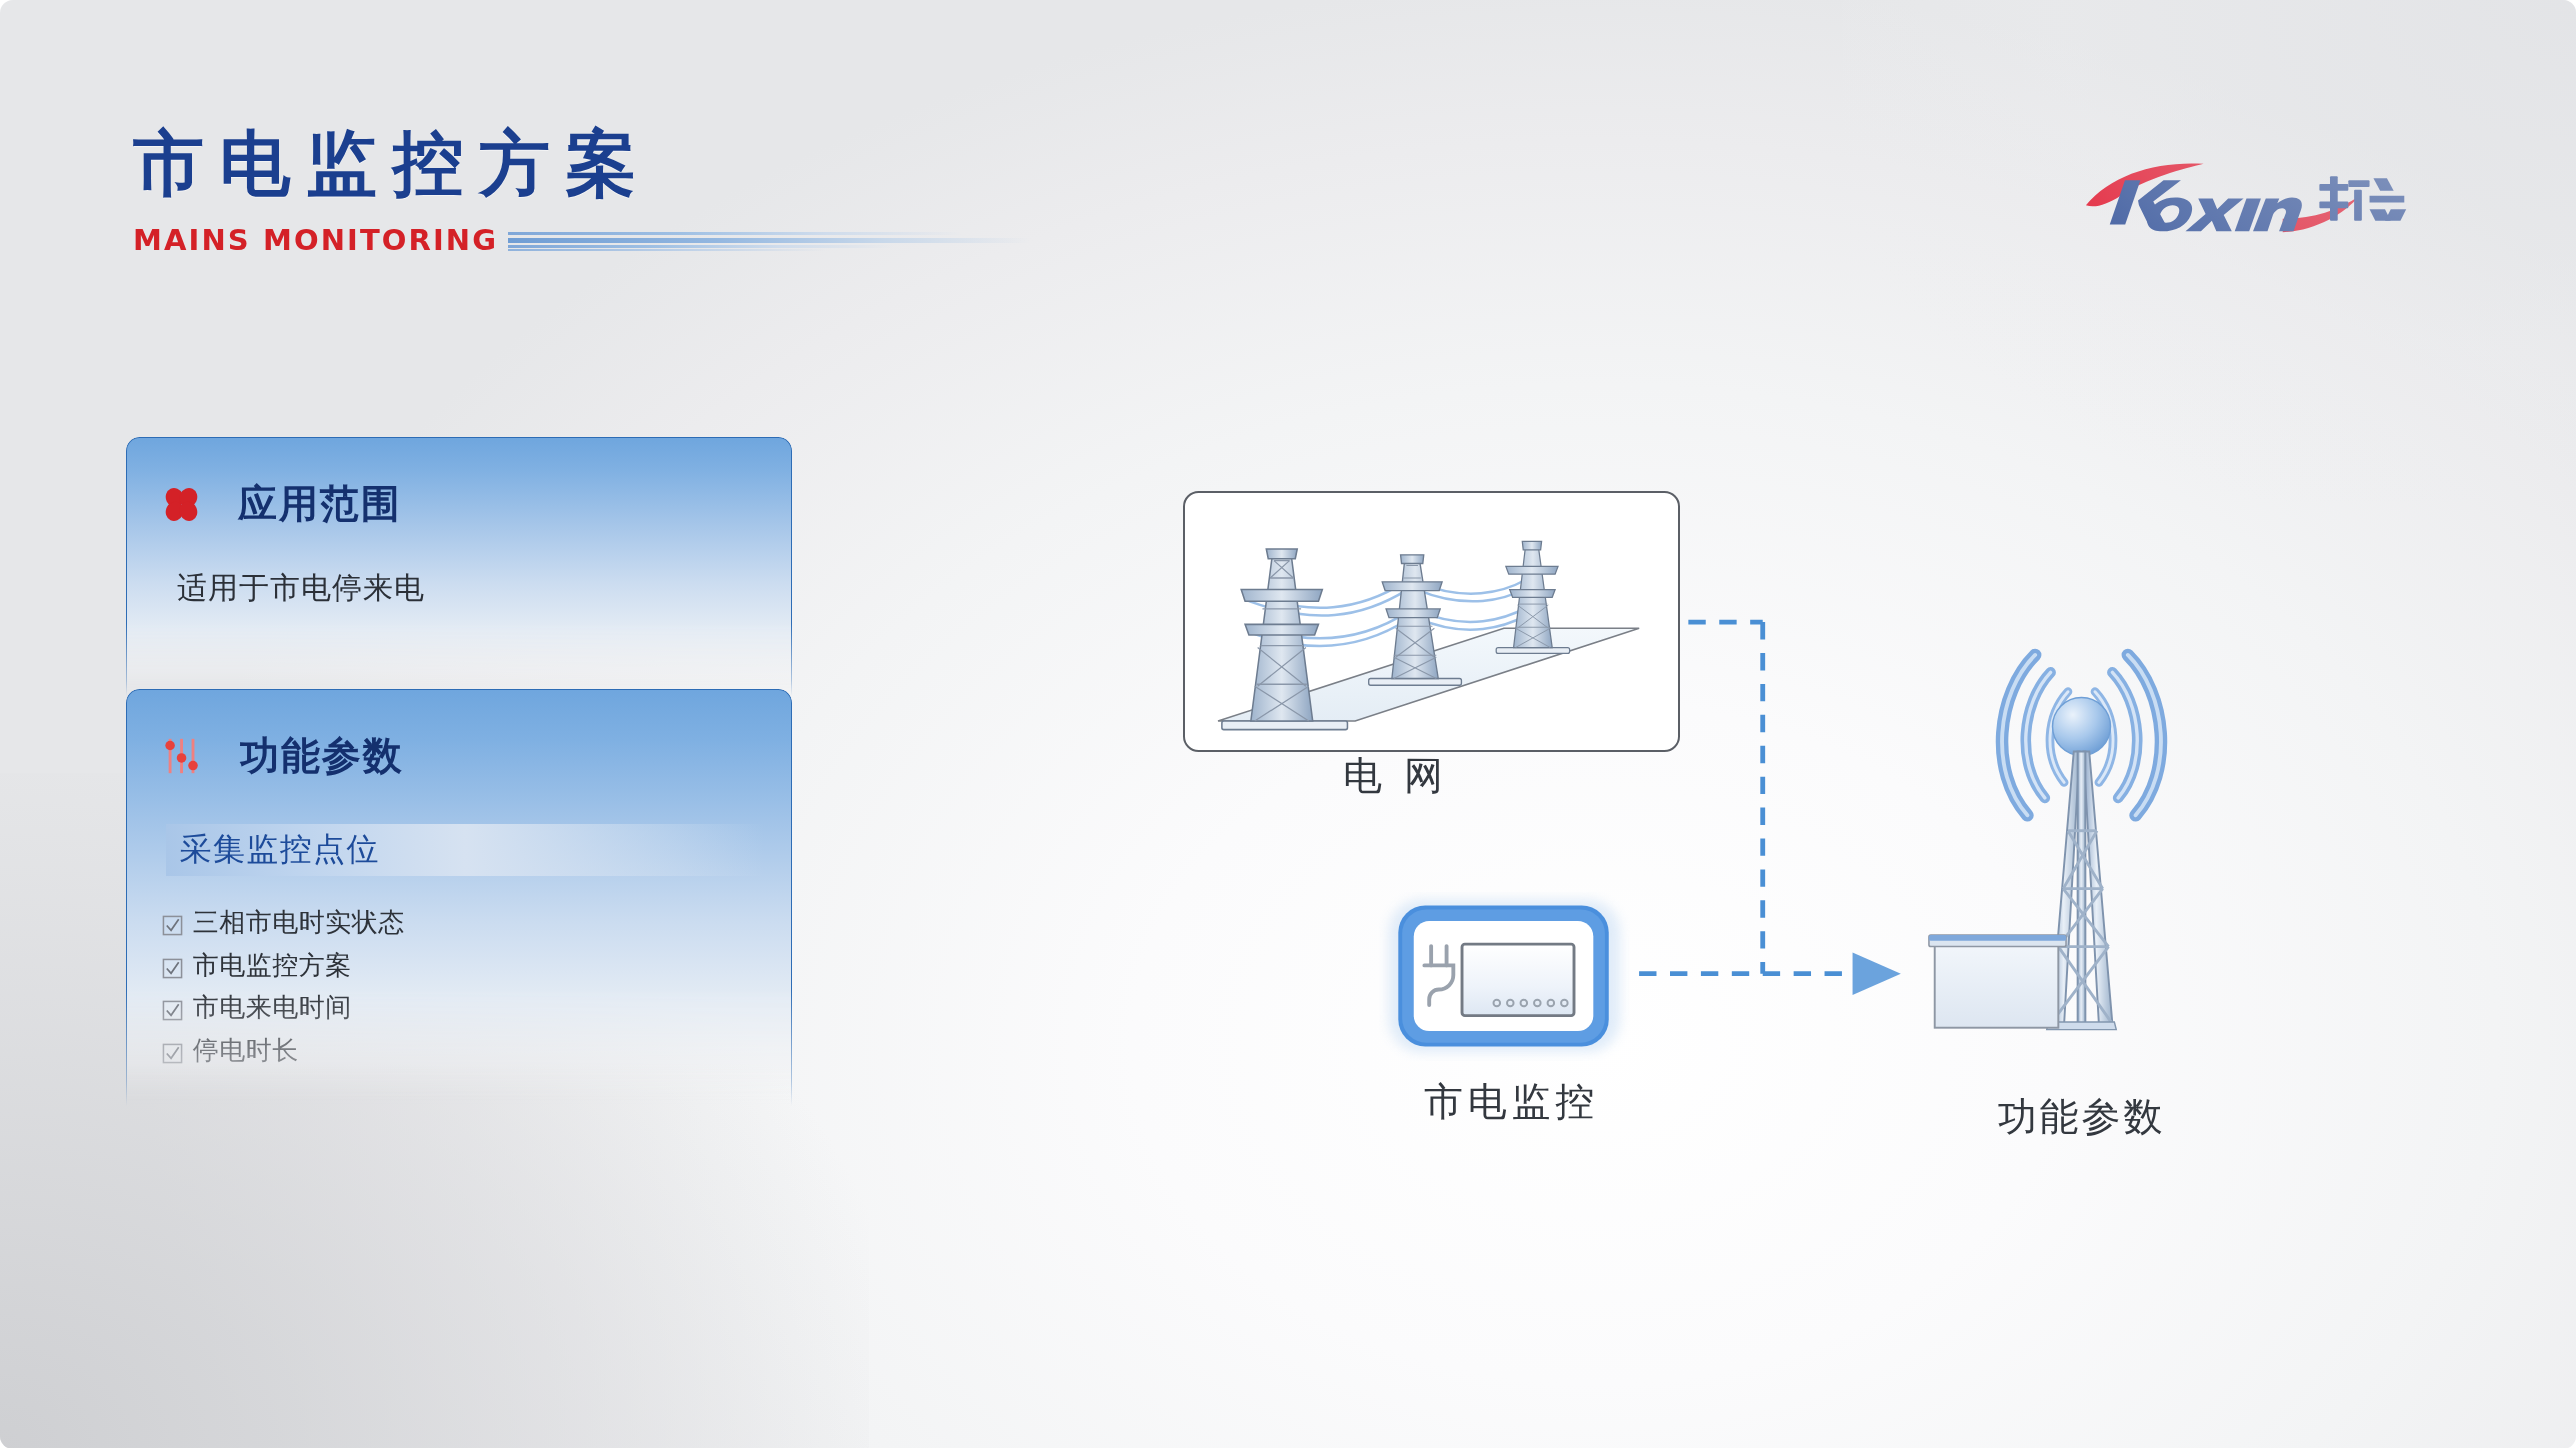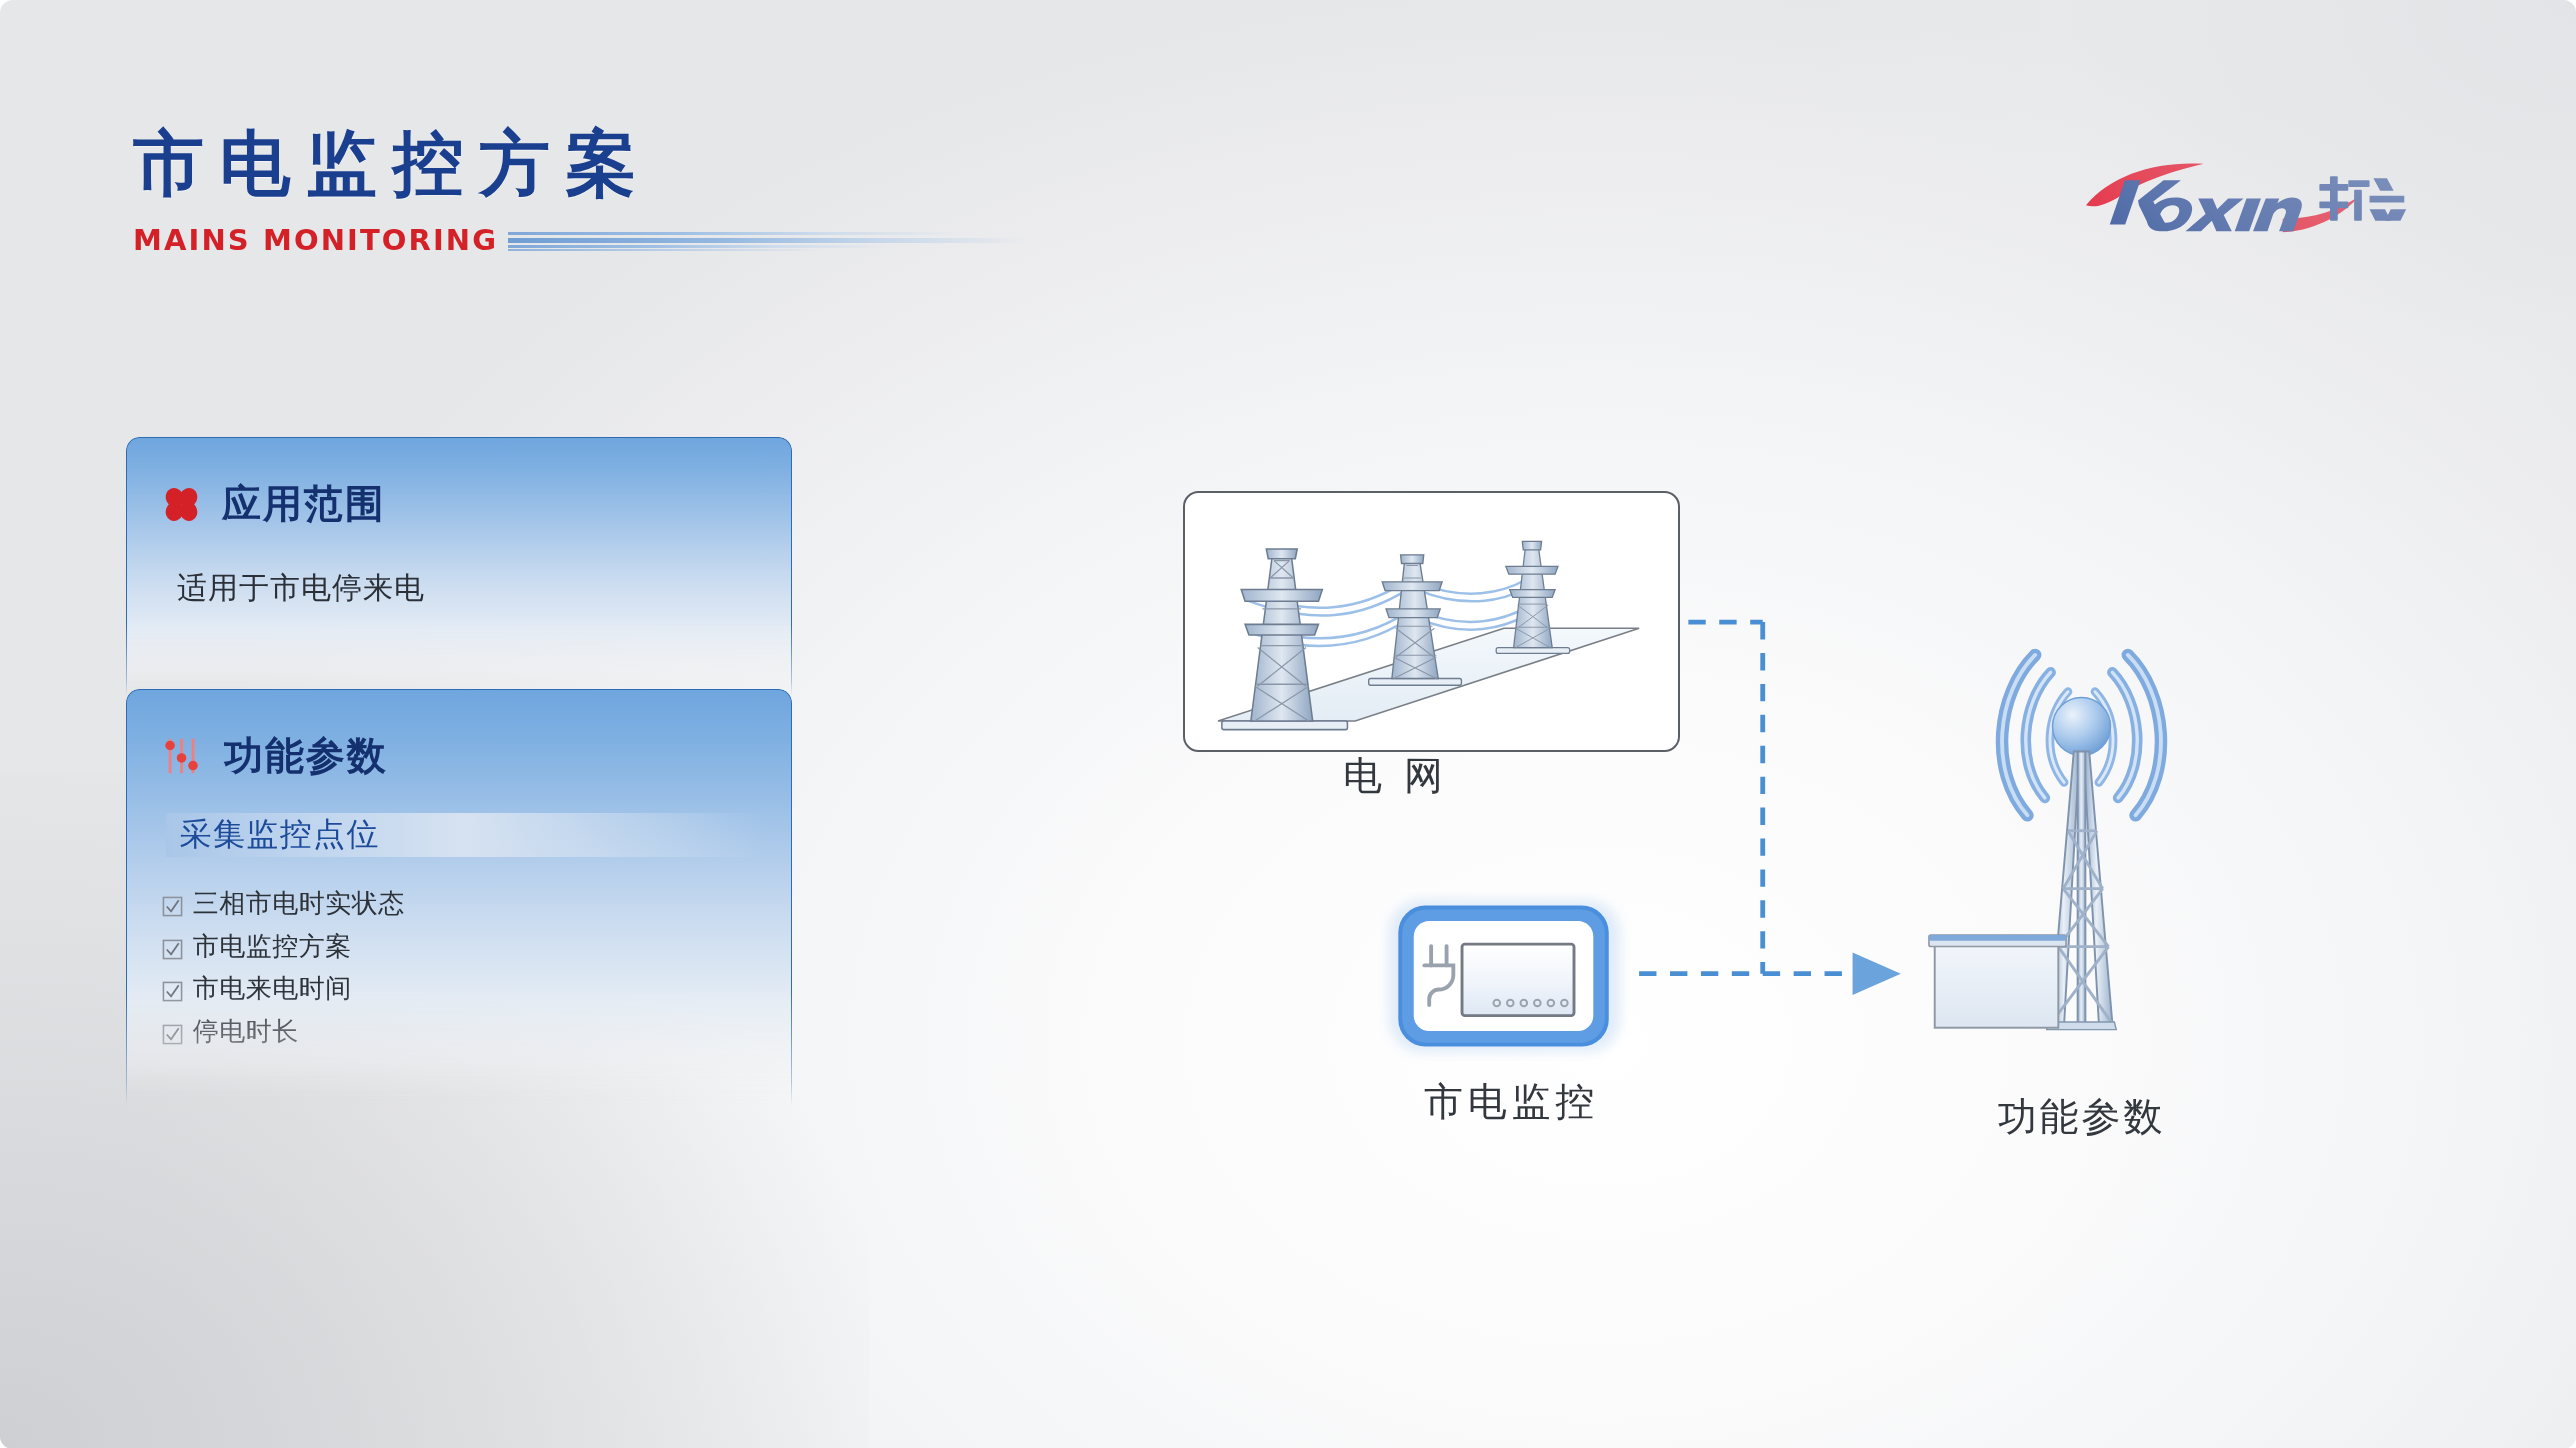--- a/index.html
+++ b/index.html
@@ -126,42 +126,42 @@
     display: flex;
     align-items: center;
     padding: 39px 0 0 35px;
   }
   .card-head-title {
     font-family: "DejaVu Sans", "Liberation Sans", sans-serif;
     font-size: 39px;
     font-weight: bold;
     color: #14306e;
     letter-spacing: 1.9px;
-    margin-left: 21px;
+    margin-left: 37px;
     white-space: nowrap;
   }
   .card-body-text {
     font-family: "DejaVu Sans", "Liberation Sans", sans-serif;
     font-size: 30px;
     color: #2b3038;
     padding: 37px 0 0 50px;
     letter-spacing: 1px;
     white-space: nowrap;
   }
 
   
   .petal-icon { width: 39px; height: 39px; flex: 0 0 auto; }
   .slider-icon { width: 41px; height: 42px; flex: 0 0 auto; }
 
   
   #params-subhead {
     position: relative;
-    margin: 30px 0 0 39px;
+    margin: 41px 0 0 39px;
     width: 599px;
-    height: 44px;
+    height: 52px;
     display: flex;
     align-items: center;
     background: linear-gradient(to right, #a9c6e8 0%, #bed4ee 22%, #d6e2f1 50%, rgba(226,234,244,0.25) 85%, rgba(226,234,244,0) 100%);
   }
   #params-subhead span {
     font-family: "DejaVu Sans", "Liberation Sans", sans-serif;
     font-size: 32px;
     color: #1d4b9a;
     letter-spacing: 1.4px;
     padding-left: 13.5px;

